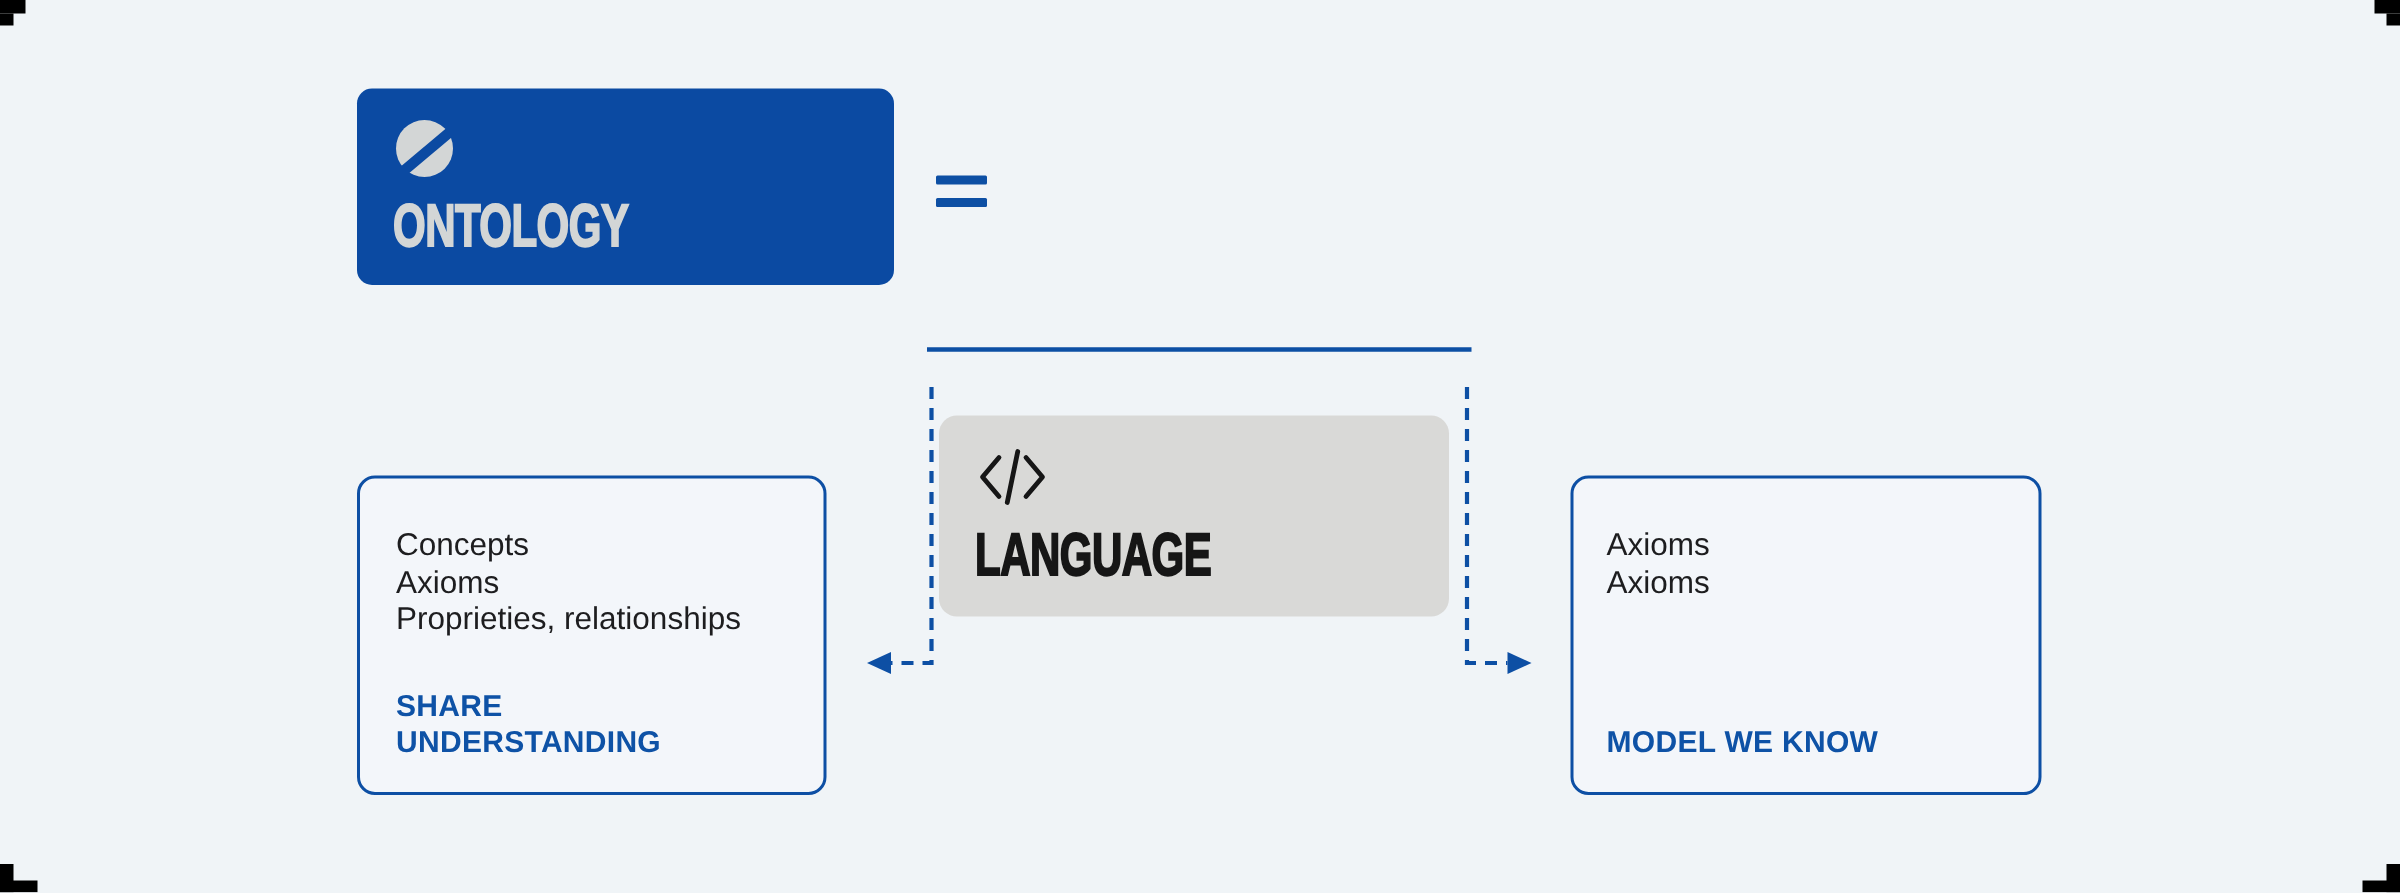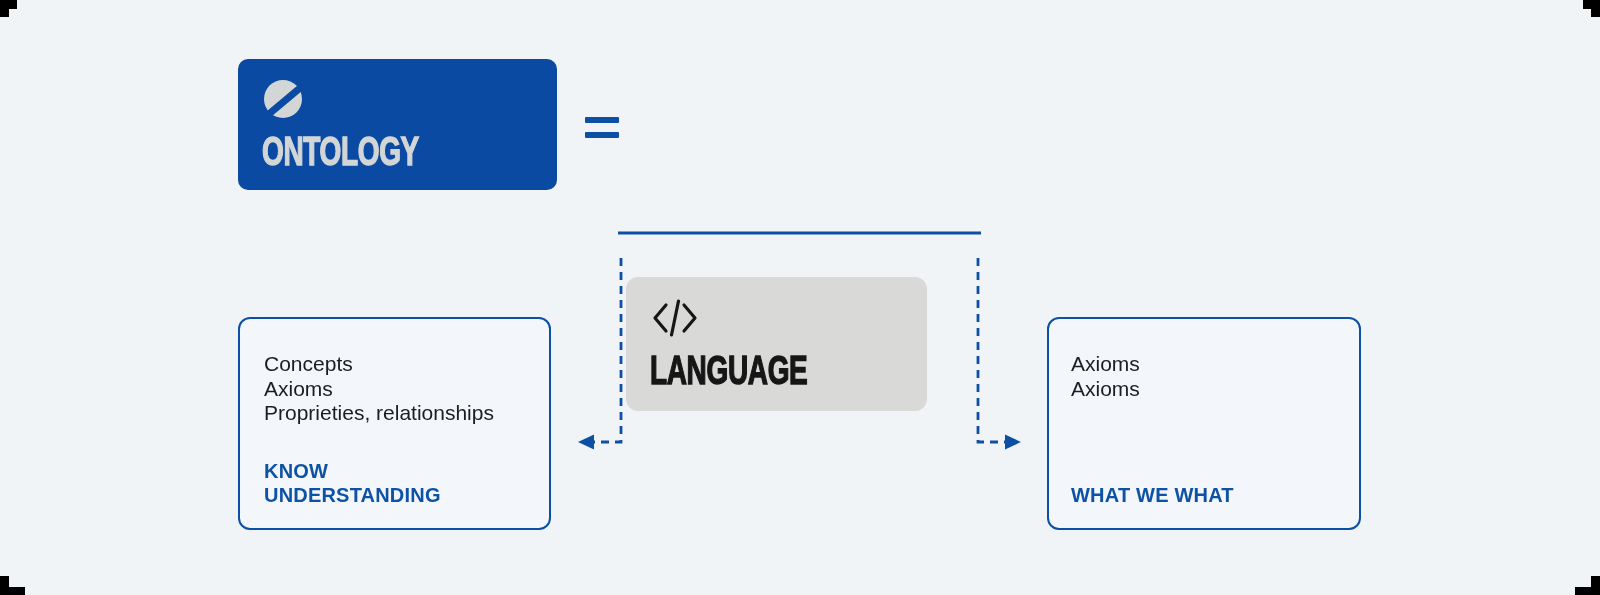--- a/index.html
+++ b/index.html
@@ -13,21 +13,21 @@
     --body-text:#1d1d1f;
     --logo-gray:#d3d6d6;
     --corner-black:#000000;
   }
   html,body{margin:0;padding:0;background:var(--background);}
   .canvas{
     position:relative;width:1600px;height:595px;overflow:hidden;
     background:var(--background);
     font-family:"Liberation Sans","DejaVu Sans",sans-serif;
   }
-  .abs{position:absolute;}
+  .abs{position:absolute;padding-left:39px;}
   .corner-part{position:absolute;background:var(--corner-black);}
 
   
   .blue-box{
     left:238px;top:59px;width:319px;height:131px;border-radius:10px;
     background:var(--blue-primary);
   }
   .gray-box{width:301px;height:134px;border-radius:12px;background:var(--gray-box);}
   .model-box{left:648px;top:58px;}
   .language-box{left:626px;top:277px;}
@@ -140,25 +140,25 @@
     </span>
     <span class="display-label">LANGUAGE</span>
   </div>
 
   <div class="abs info-box info-left">
     <div class="info-lines">
       <div>Concepts</div>
       <div>Axioms</div>
       <div>Proprieties, relationships</div>
     </div>
-    <div class="info-highlight">KNOW
+    <div class="info-highlight">SHARE
 UNDERSTANDING</div>
   </div>
 
   <div class="abs info-box info-right">
     <div class="info-lines">
       <div>Axioms</div>
       <div>Axioms</div>
     </div>
-    <div class="info-highlight">WHAT WE WHAT</div>
+    <div class="info-highlight">MODEL WE KNOW</div>
   </div>
 
 </div>
 
 </body></html>

